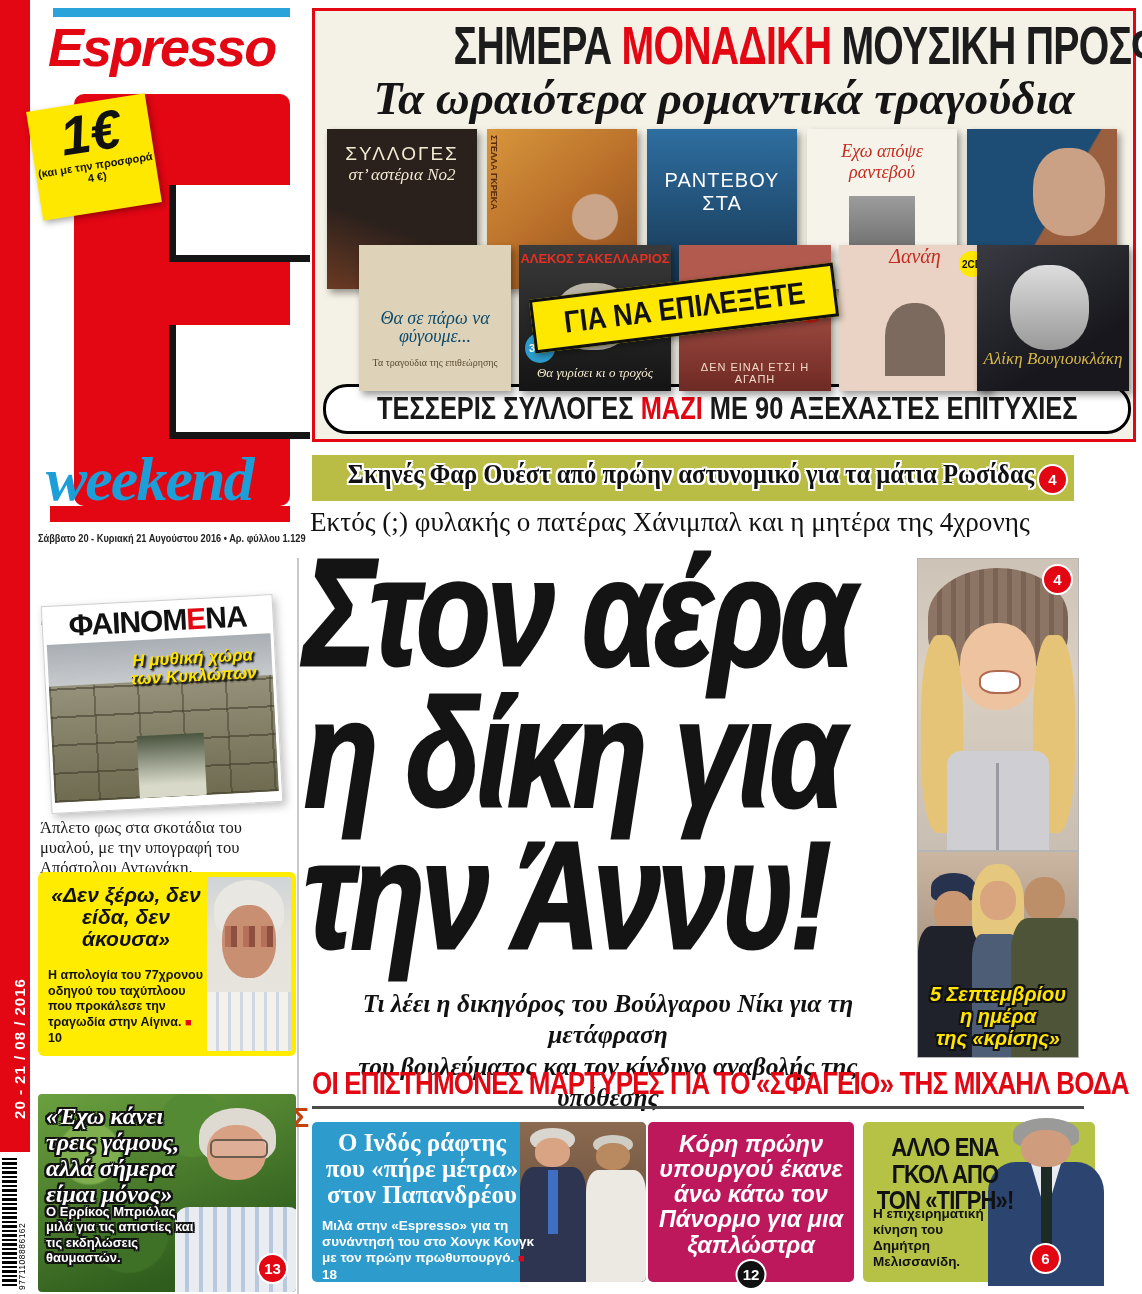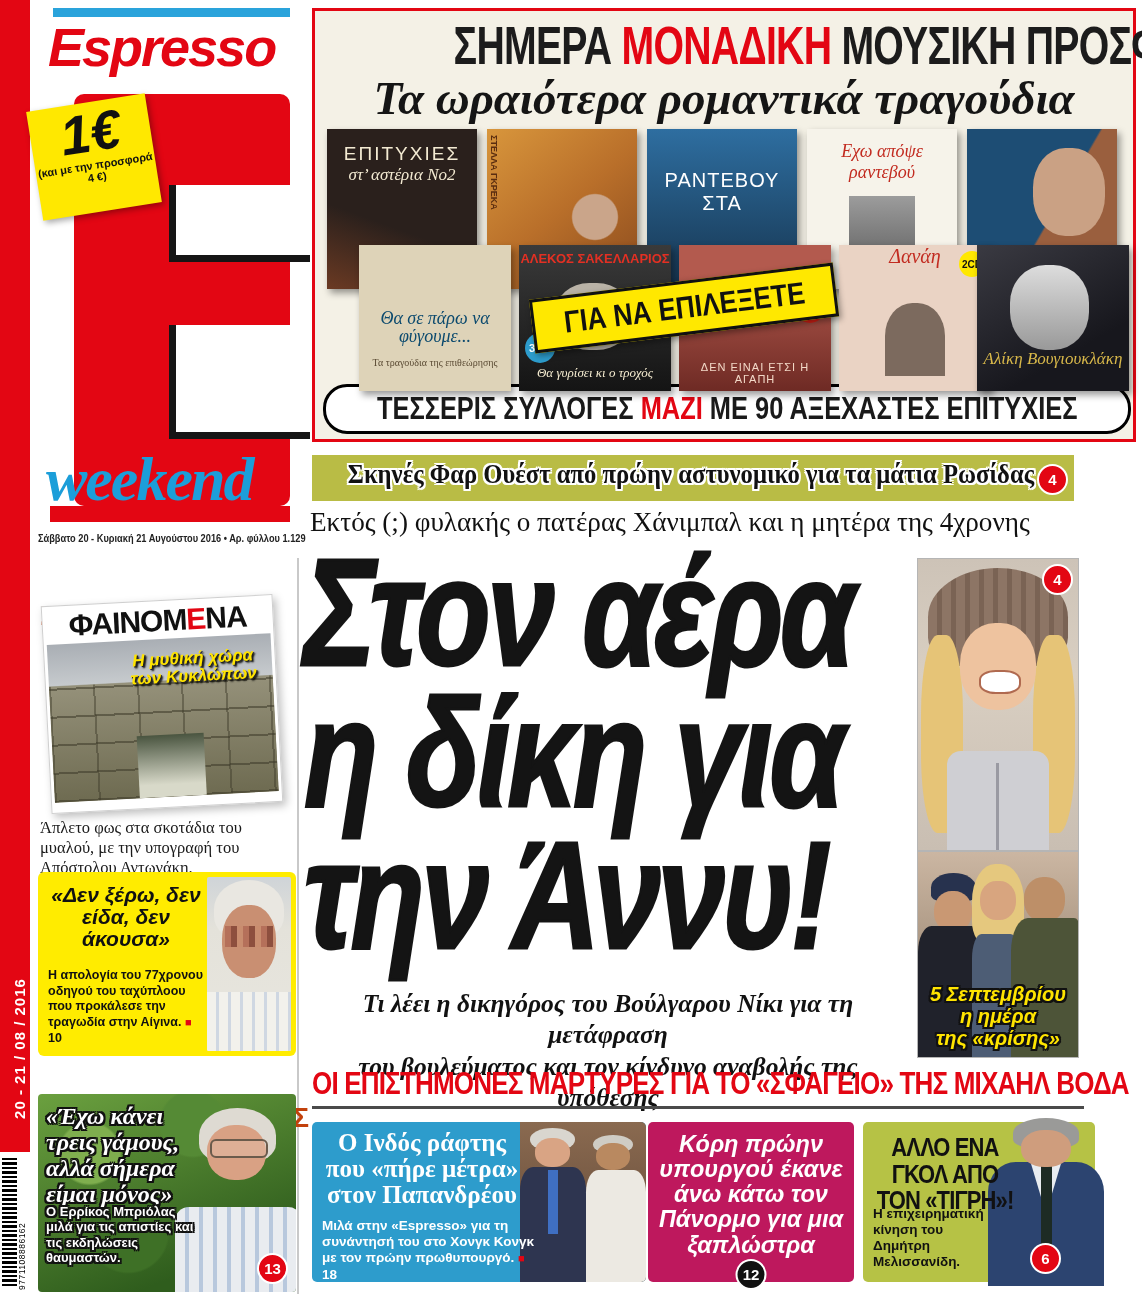--- a/index.html
+++ b/index.html
@@ -273,21 +273,21 @@
     <div id="gbox-body" class="ob">Ο Ερρίκος Μπριόλας μιλά για τις απιστίες και τις εκδηλώσεις θαυμαστών.</div>
     <div class="pgc" style="right:8px;bottom:8px;">13</div>
   </div>
 
   <div class="abs" id="promo">
     <div id="promo-l1"><span class="cxc" style="transform:scaleX(.74);"><span>ΣΗΜΕΡΑ </span><span class="mid">ΜΟΝΑΔΙΚΗ</span><span> ΜΟΥΣΙΚΗ ΠΡΟΣΦΟΡΑ</span></span></div>
     <div id="promo-l2">Τα ωραιότερα ρομαντικά τραγούδια</div>
 
     <div id="covers">
       <div class="cover back" id="cv-b1">
-        <div class="cv-title t1">ΕΠΙΤΥΧΙΕΣ</div>
+        <div class="cv-title t1">ΣΥΛΛΟΓΕΣ</div>
         <div class="cv-title t2">στ’ αστέρια Νο2</div>
       </div>
       <div class="cover back" id="cv-b2">
         <div class="spine">ΣΤΕΛΛΑ ΓΚΡΕΚΑ</div>
       </div>
       <div class="cover back" id="cv-b3">
         <div class="cv-title t1">ΡΑΝΤΕΒΟΥ ΣΤΑ</div>
       </div>
       <div class="cover back" id="cv-b4">
         <div class="cv-title t1">Εχω απόψε ραντεβού</div>

